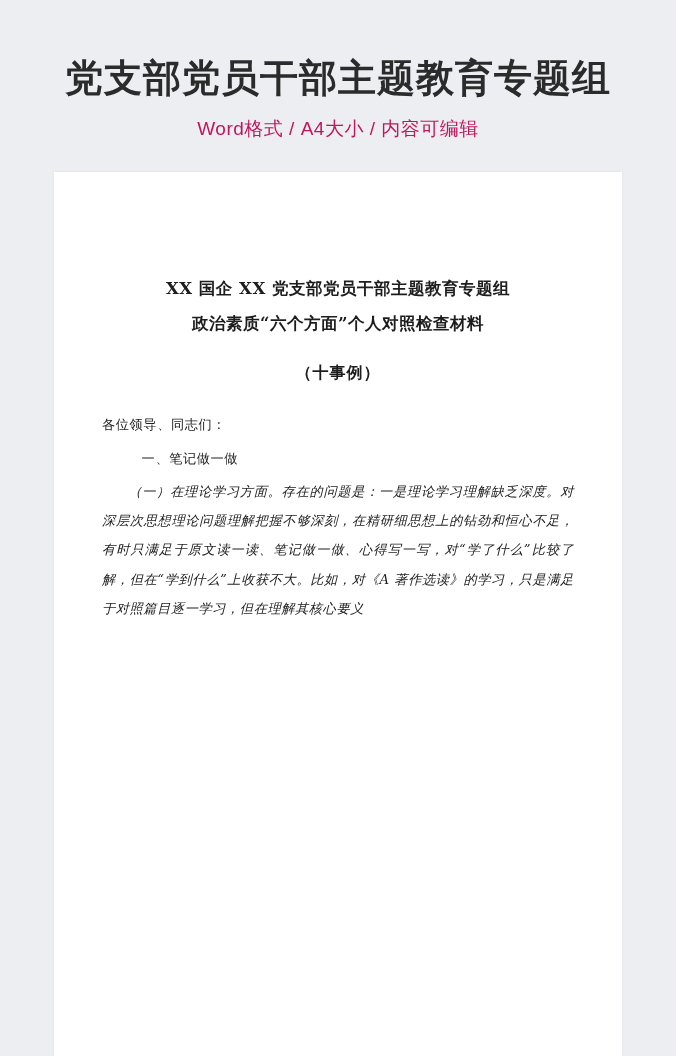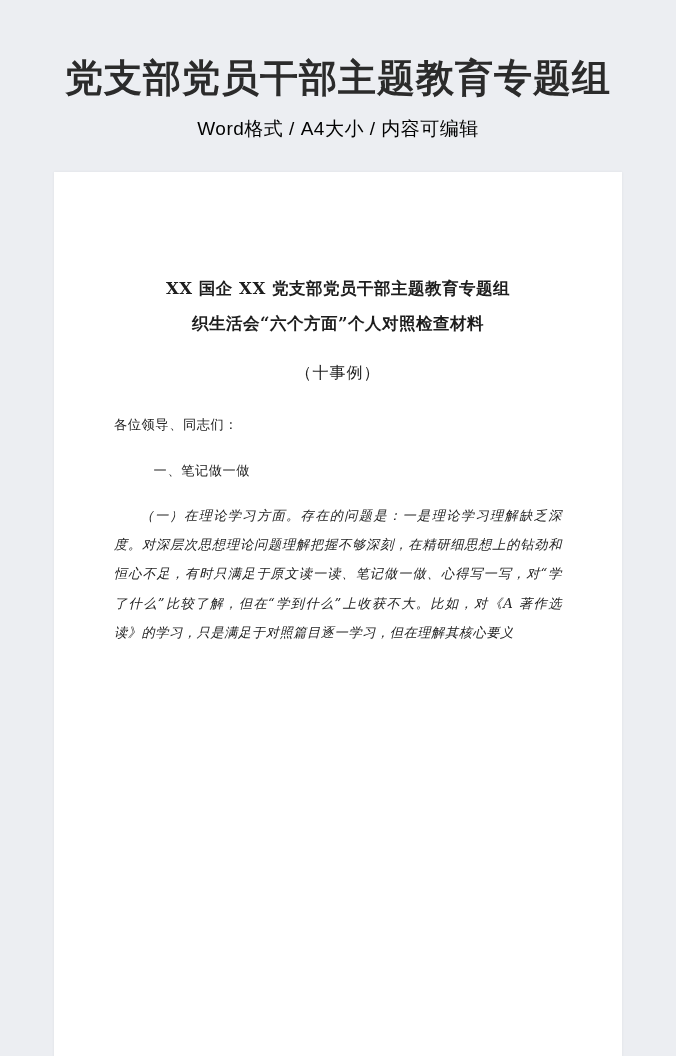--- a/index.html
+++ b/index.html
@@ -29,21 +29,21 @@
     font-weight: bold;
     color: #2b2b2b;
     letter-spacing: 1px;
     line-height: 1.1;
     margin: 0;
     white-space: nowrap;
   }
   .banner-sub {
     margin-top: 16px;
     font-size: 19px;
-    color: #000000;
+    color: #be185d;
     letter-spacing: 0.5px;
     font-weight: normal;
   }
   .doc-wrap {
     position: absolute;
     left: 54px;
     top: 172px;
     width: 568px;
     height: 1044px;
     background: #ffffff;
@@ -66,32 +66,33 @@
     display: block;
     white-space: nowrap;
   }
   .doc-subtitle {
     font-family: "DejaVu Serif", "Liberation Serif", serif;
     font-size: 16px;
     text-align: center;
     color: #1d1d1d;
     margin-top: 22px;
     letter-spacing: 1px;
+    font-weight: bold;
   }
   .body-text {
     margin-top: 26px;
     font-family: "DejaVu Serif", "Liberation Serif", serif;
     font-size: 13.2px;
     line-height: 2.22;
     color: #222222;
     text-align: justify;
     letter-spacing: 0.6px;
   }
   .body-text p {
-    margin: 16px;
+    margin: 4px;
   }
   .indent1 {
     text-indent: 2em;
   }
   .indent2 {
     text-indent: 3em;
   }
   .em-italic {
     font-style: italic;
   }
@@ -104,21 +105,21 @@
   <div class="banner">
     <div class="banner-title">党支部党员干部主题教育专题组</div>
     <div class="banner-sub">Word格式 / A4大小 / 内容可编辑</div>
   </div>
 
   <div class="doc-wrap">
     <div class="doc-inner">
 
       <div class="doc-title">
         <span class="line">XX 国企 XX 党支部党员干部主题教育专题组</span>
-        <span class="line">织生活会“六个方面”个人对照检查材料</span>
+        <span class="line">政治素质“六个方面”个人对照检查材料</span>
       </div>
 
       <div class="doc-subtitle">（十事例）</div>
 
       <div class="body-text">
         <p>各位领导、同志们：</p>
         <p class="indent2">一、笔记做一做</p>
         <p class="indent1 em-italic">（一）在理论学习方面。存在的问题是：一是理论学习理解缺乏深度。对深层次思想理论问题理解把握不够深刻，在精研细思想上的钻劲和恒心不足，有时只满足于原文读一读、笔记做一做、心得写一写，对“学了什么”比较了解，但在“学到什么”上收获不大。比如，对《A 著作选读》的学习，只是满足于对照篇目逐一学习，但在理解其核心要义</p>
       </div>
 

